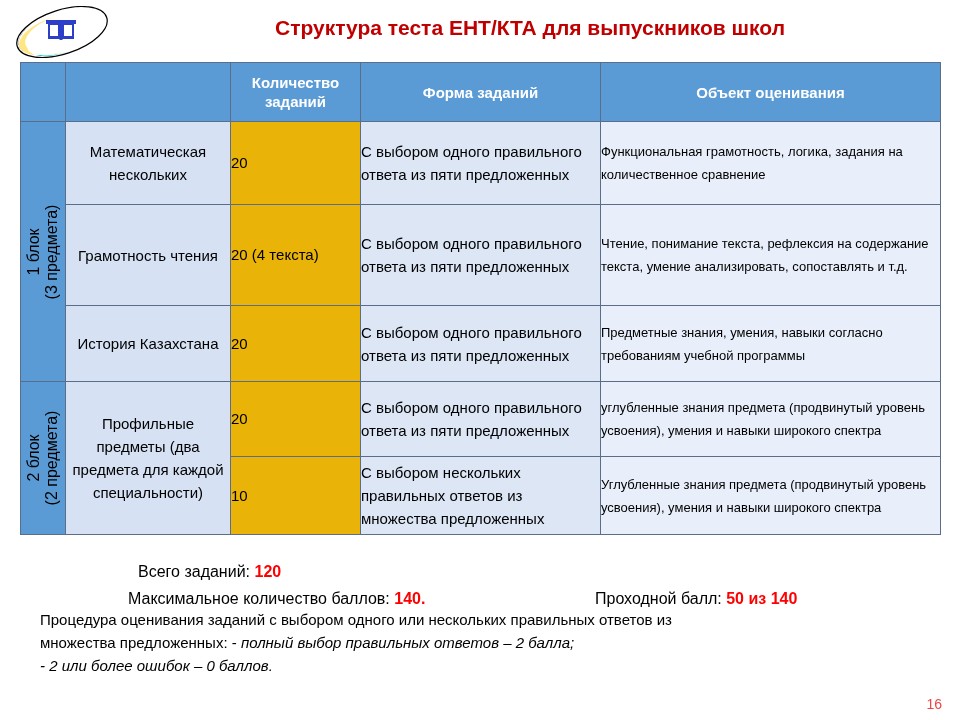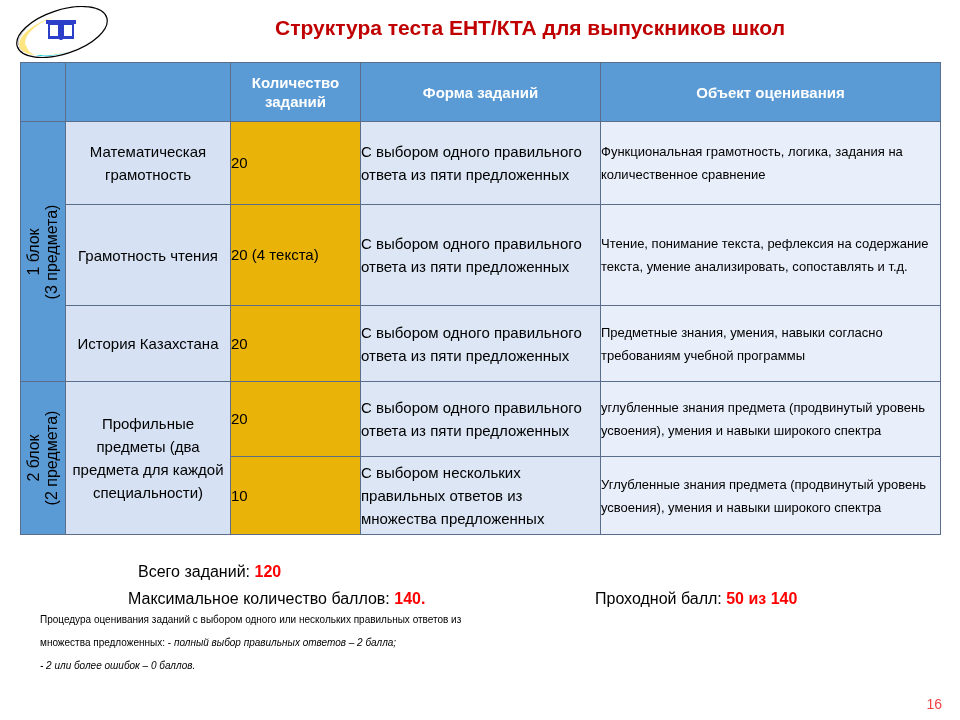--- a/index.html
+++ b/index.html
@@ -134,21 +134,21 @@
   #sum1 { left: 138px; top: 0px; }
   #sum2 { left: 128px; top: 27px; }
   #sum3 { left: 595px; top: 27px; }
 
   
   #footnote {
     position: absolute;
     left: 40px;
     top: 608px;
     width: 890px;
-    font-size: 10px;
+    font-size: 15px;
     line-height: 23px;
     color: #000;
   }
   #footnote i { font-style: italic; }
 
   
   #pagenum {
     position: absolute;
     right: 18px;
     bottom: 8px;
@@ -206,21 +206,21 @@
 
       <tr>
         <td class="blockcell" rowspan="3">
           <div class="vert-holder">
             <div class="vert-lines">
               <span class="white">1 блок</span>
               <span class="red">(3 предмета)</span>
             </div>
           </div>
         </td>
-        <td class="subject" style="height:82px">Математическая грамотность</td>
+        <td class="subject" style="height:82px">Математическая нескольких</td>
         <td class="count">20</td>
         <td class="form">С выбором одного правильного ответа из пяти предложенных</td>
         <td class="object">Функциональная грамотность, логика, задания на количественное сравнение</td>
       </tr>
       <tr>
         <td class="subject" style="height:100px">Грамотность чтения</td>
         <td class="count">20 (4 текста)</td>
         <td class="form">С выбором одного правильного ответа из пяти предложенных</td>
         <td class="object">Чтение, понимание текста, рефлексия на содержание текста, умение анализировать, сопоставлять и т.д.</td>
       </tr>

